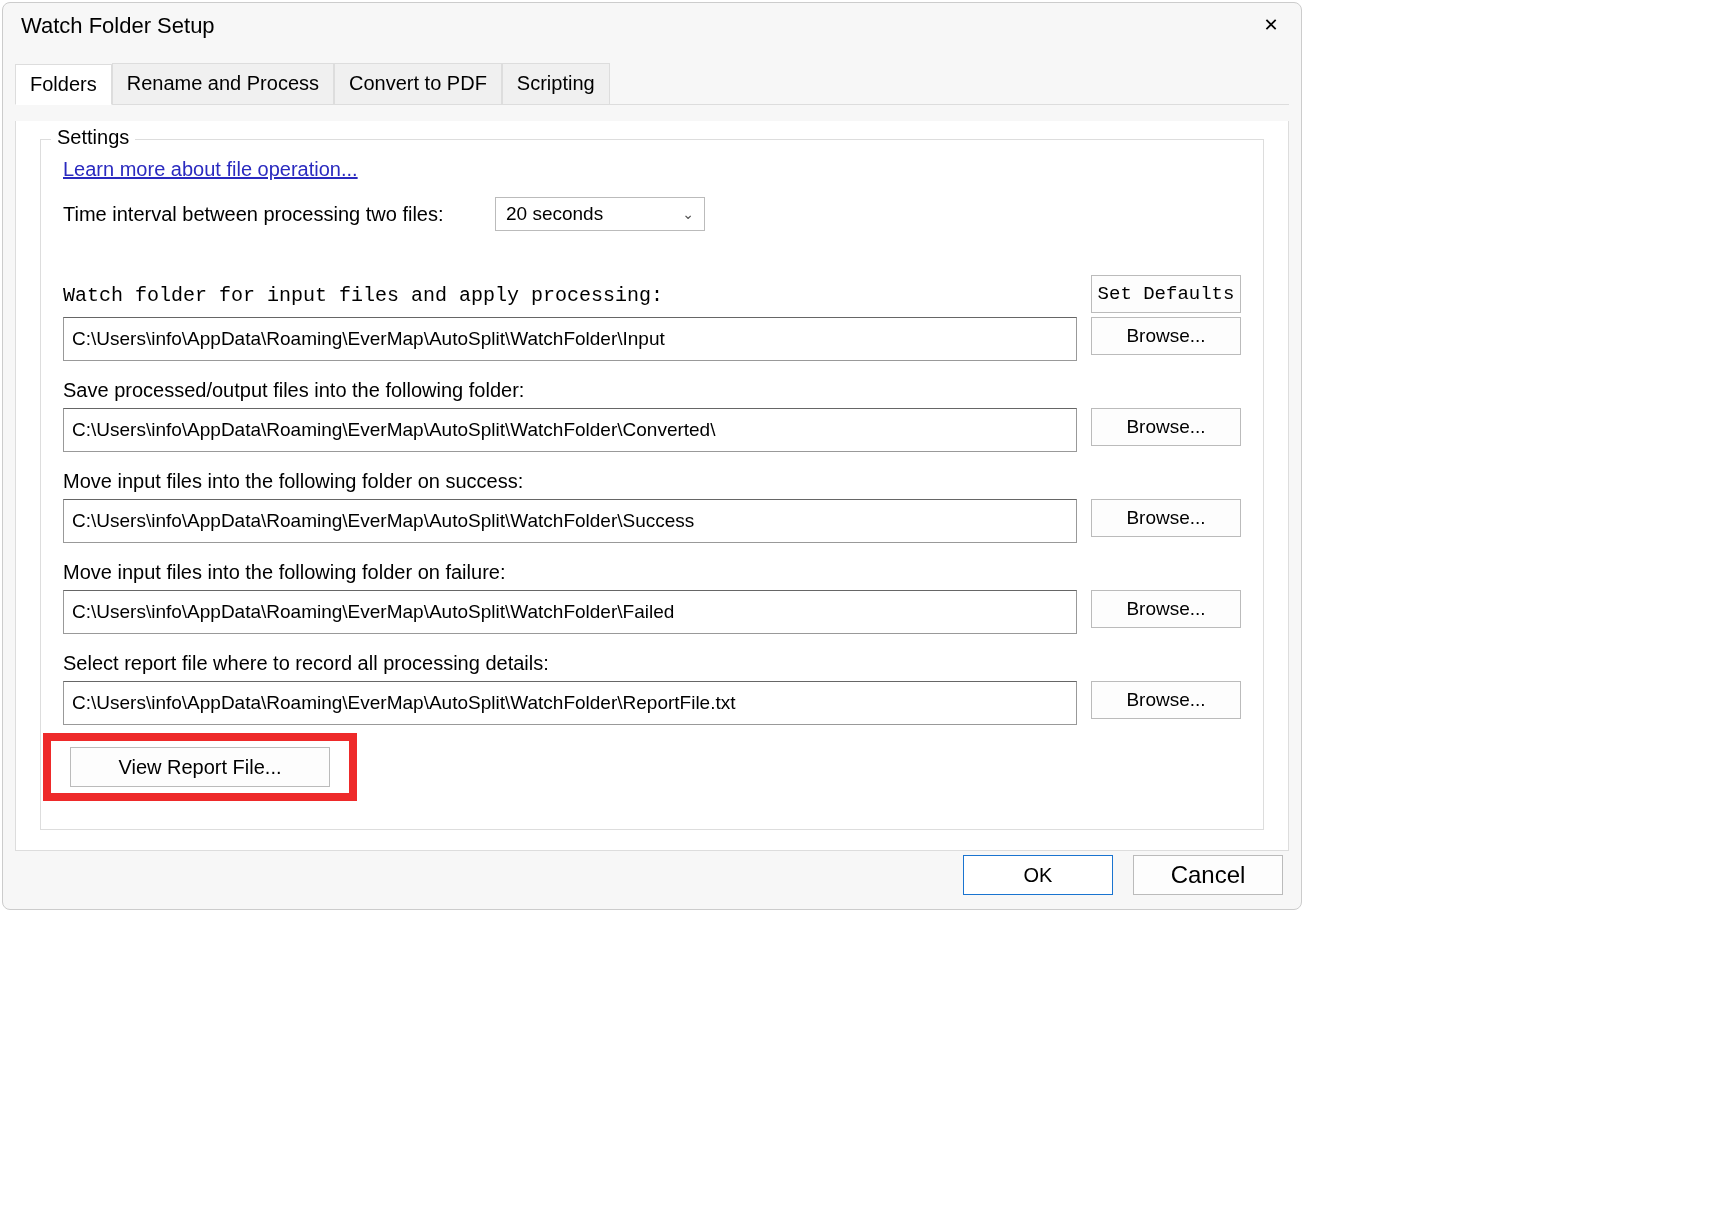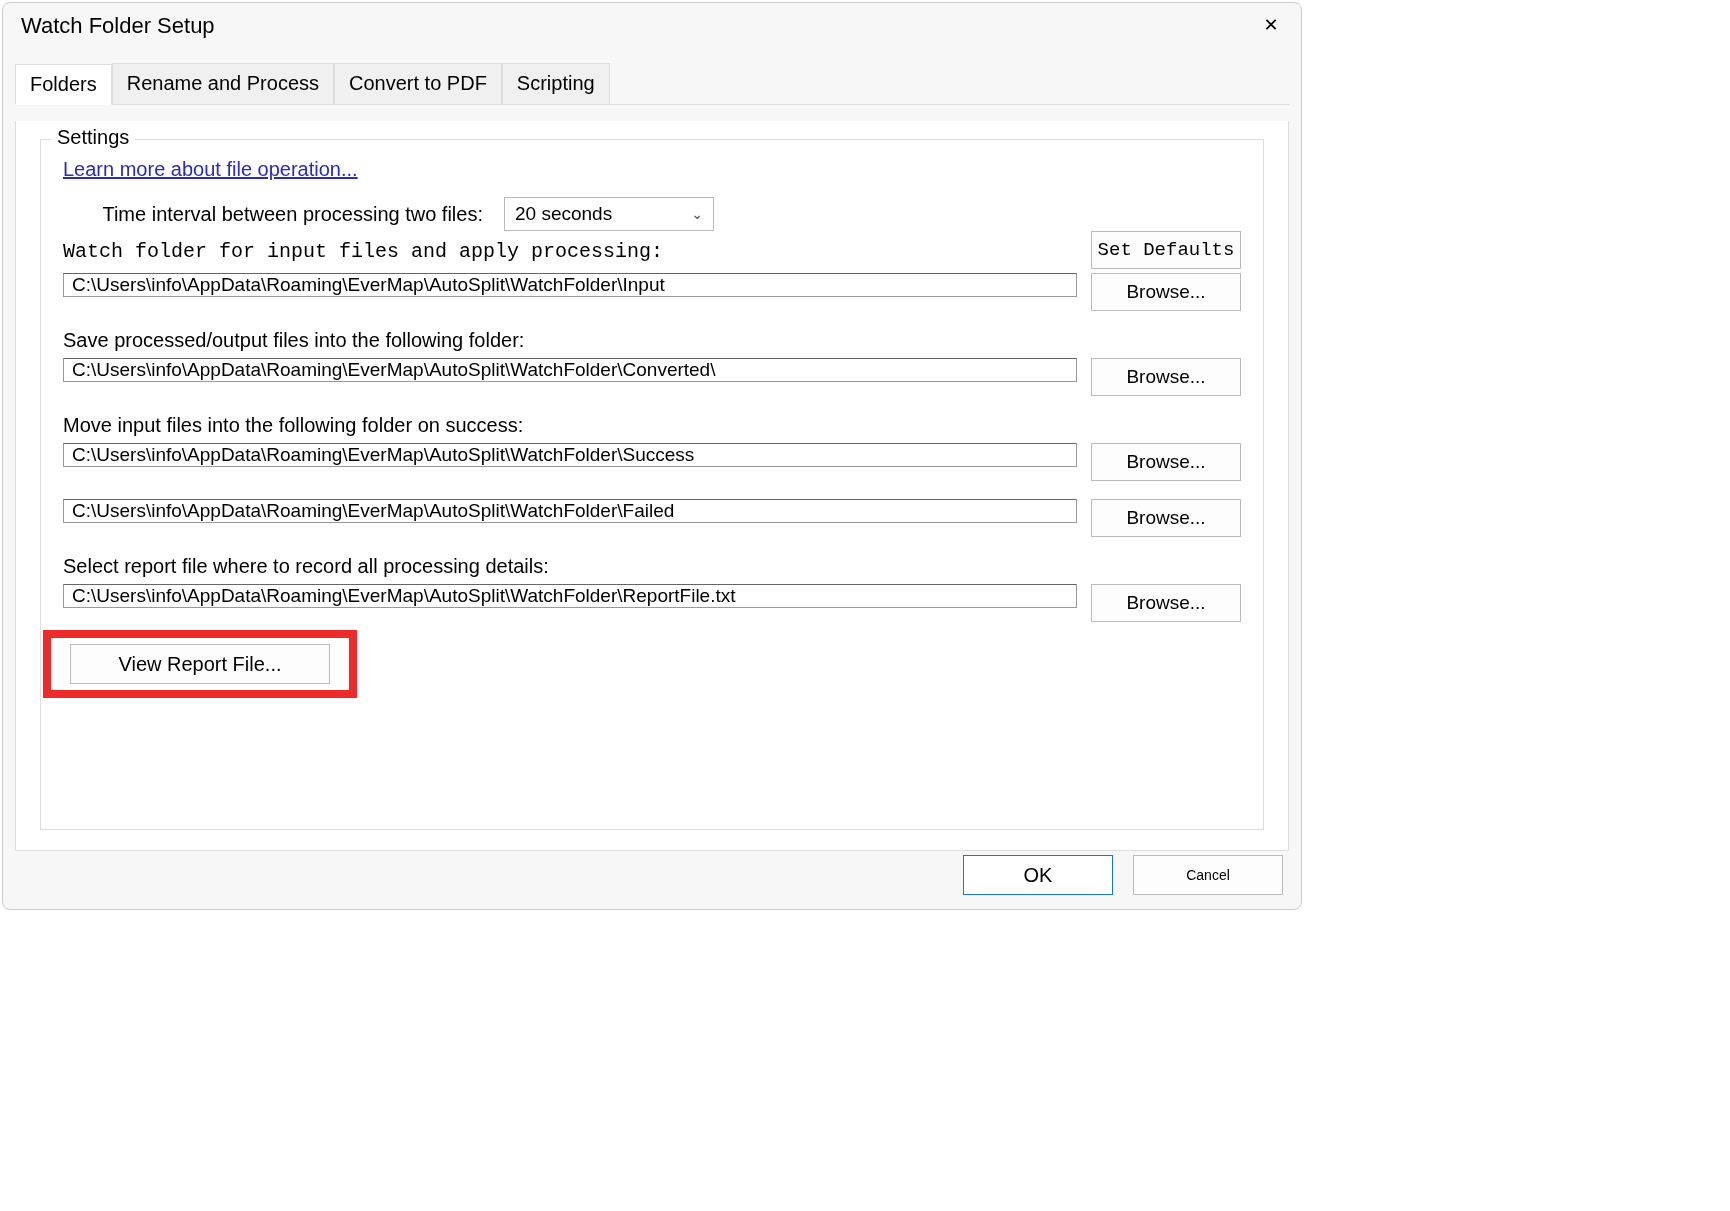--- a/index.html
+++ b/index.html
@@ -103,22 +103,22 @@
   }
   .learn-link {
     color: #2a2abf;
     text-decoration: underline;
     font-size: 20px;
     cursor: pointer;
   }
   .interval-row {
     display: flex;
     align-items: center;
-    gap: 21px;
-    text-align: right;
+    gap: 12px;
+    margin-bottom: 44px;
   }
   .interval-label {
     font-size: 20px;
     width: 420px;
   }
   .select {
     width: 210px;
     height: 34px;
     border: 1px solid #bbb;
     background: #fff;
@@ -144,21 +144,21 @@
     margin-bottom: 6px;
   }
   .row-fld {
     display: flex;
     gap: 14px;
     align-items: stretch;
     margin-bottom: 18px;
   }
   .text-input {
     flex: 1;
-    height: 24px;
+    height: 44px;
     border: 1px solid #999;
     border-top-color: #666;
     background: #fff;
     padding: 0 8px;
     font-size: 19px;
   }
   .btn {
     width: 150px;
     height: 38px;
     border: 1px solid #bbb;
@@ -206,21 +206,21 @@
     border: 1.5px solid #1a74d0;
     background: #fff;
     font-size: 20px;
     cursor: pointer;
   }
   .cancel-btn {
     width: 150px;
     height: 40px;
     border: 1px solid #bbb;
     background: #fdfdfd;
-    font-size: 14px;
+    font-size: 24px;
     cursor: pointer;
   }
 </style>
 </head>
 <body>
 
 <div class="dialog">
   <div class="titlebar">
     <div class="title">Watch Folder Setup</div>
     <div class="close-btn">✕</div>
@@ -263,20 +263,21 @@
         <input class="text-input" value="C:\Users\info\AppData\Roaming\EverMap\AutoSplit\WatchFolder\Converted\" style="">
         <div class="btn">Browse...</div>
       </div>
 
       <div class="lbl">Move input files into the following folder on success:</div>
       <div class="row-fld">
         <input class="text-input" value="C:\Users\info\AppData\Roaming\EverMap\AutoSplit\WatchFolder\Success" style="">
         <div class="btn">Browse...</div>
       </div>
 
+      <div class="lbl">Move input files into the following folder on failure:</div>
       <div class="row-fld">
         <input class="text-input" value="C:\Users\info\AppData\Roaming\EverMap\AutoSplit\WatchFolder\Failed" style="">
         <div class="btn">Browse...</div>
       </div>
 
       <div class="lbl">Select report file where to record all processing details:</div>
       <div class="row-fld" style="margin-bottom:6px">
         <input class="text-input" value="C:\Users\info\AppData\Roaming\EverMap\AutoSplit\WatchFolder\ReportFile.txt" style="">
         <div class="btn">Browse...</div>
       </div>

